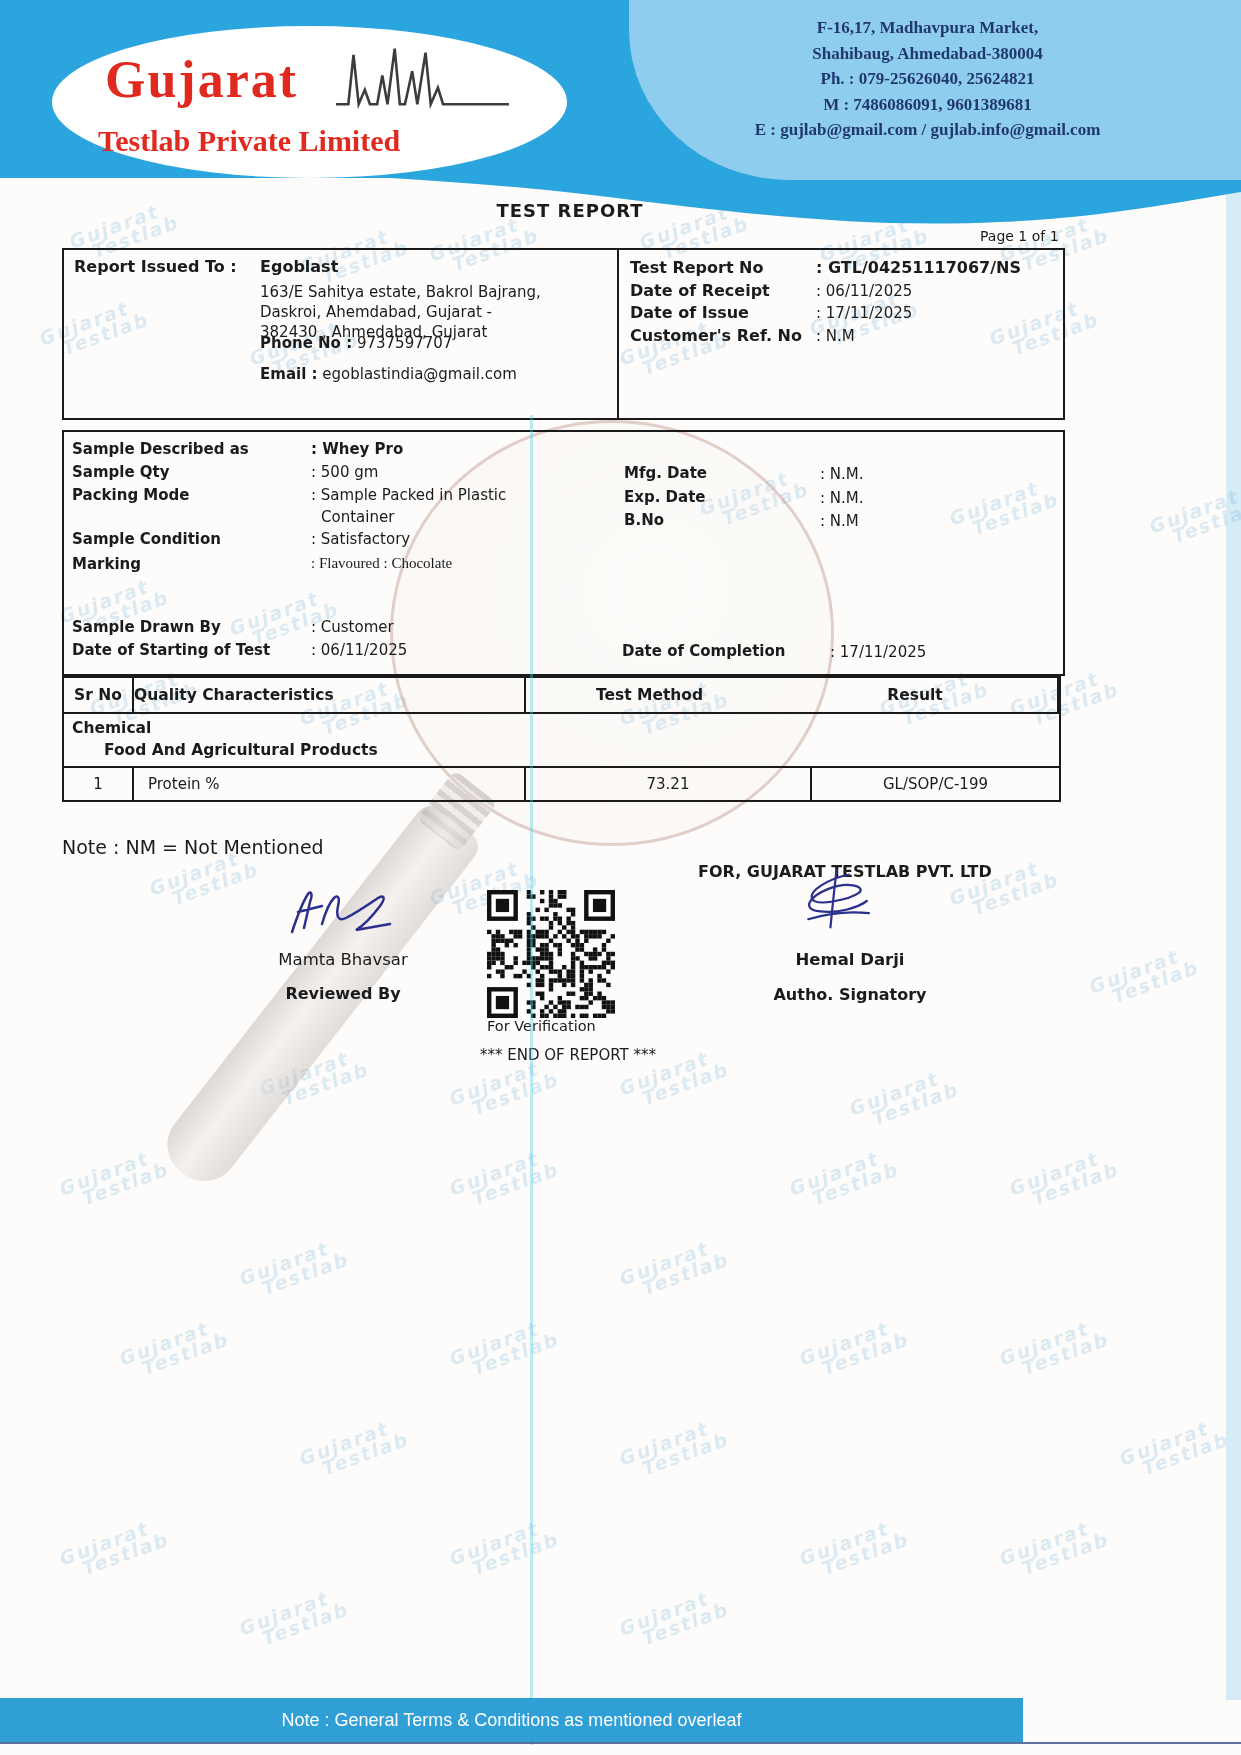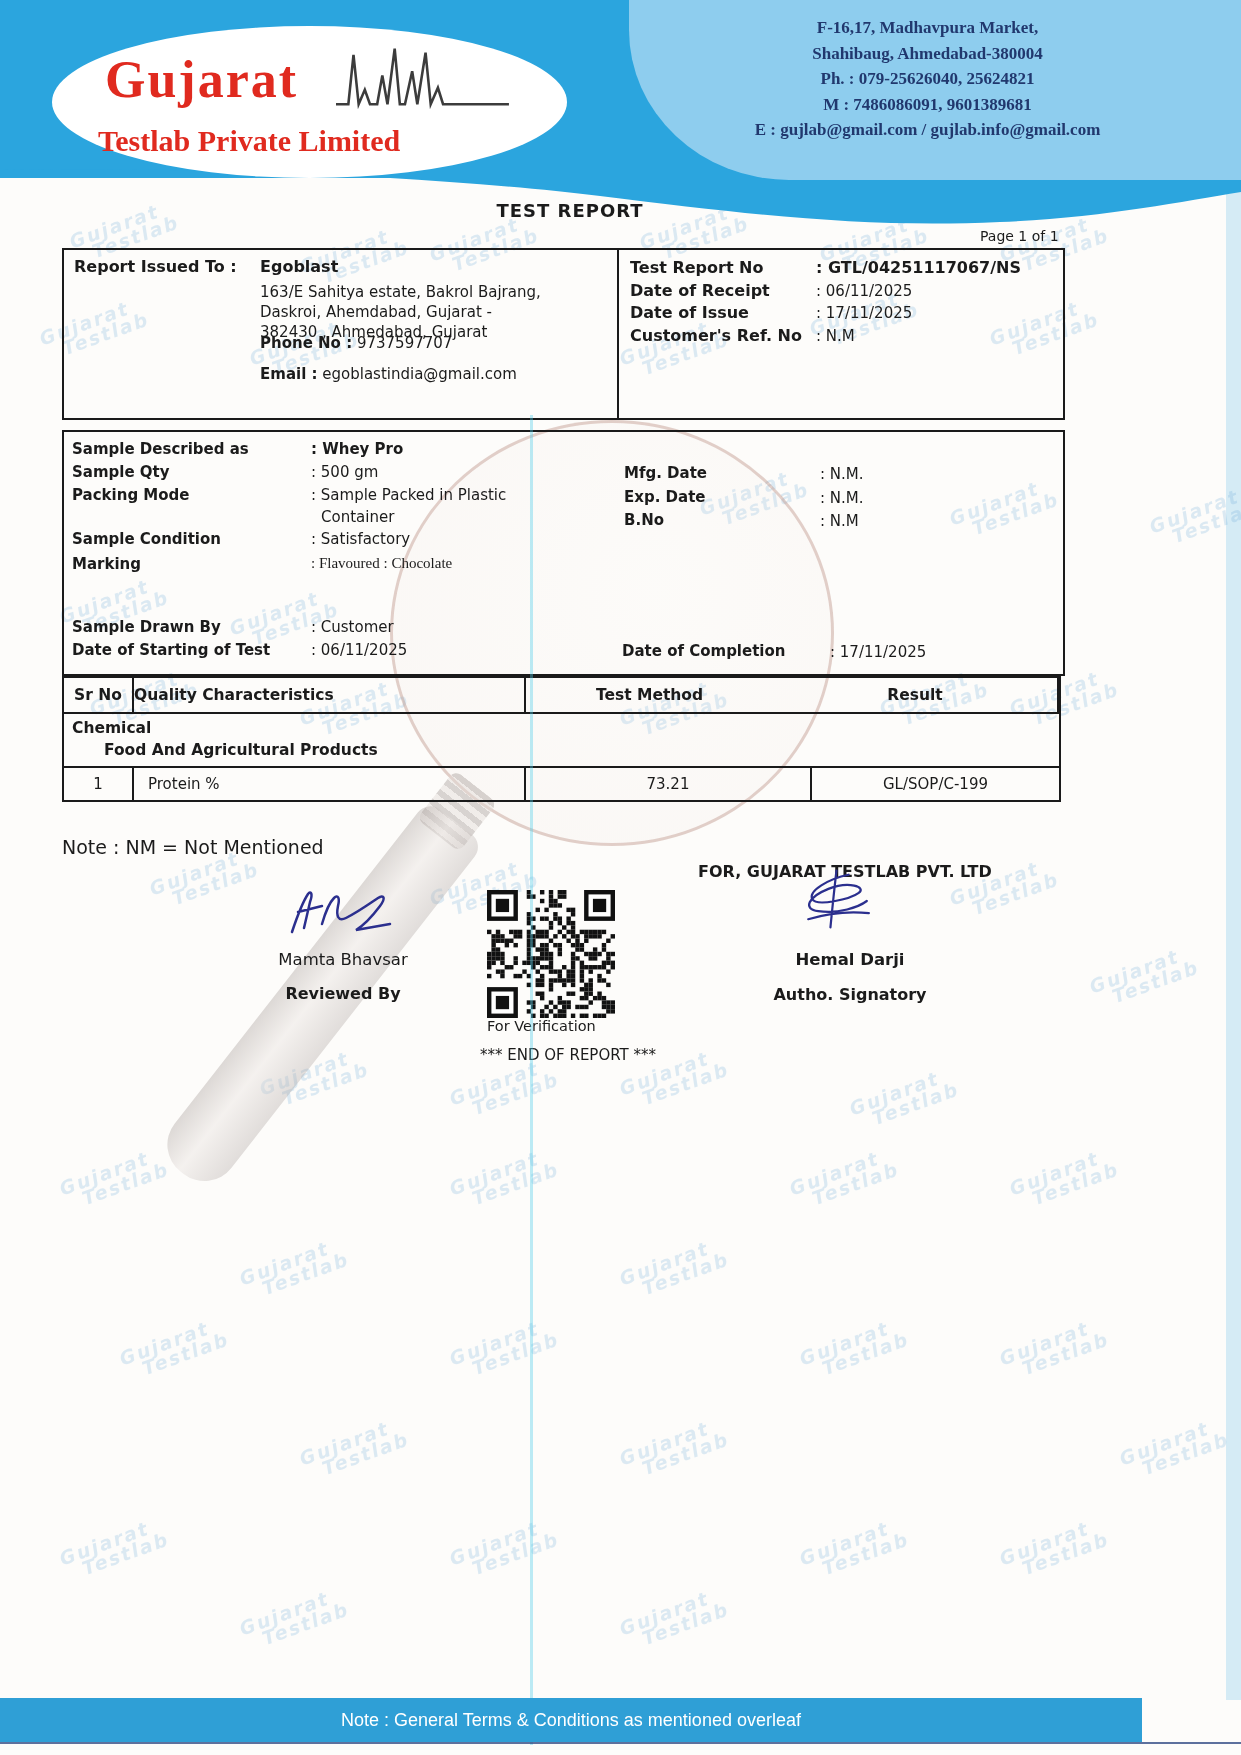--- a/index.html
+++ b/index.html
@@ -79,21 +79,21 @@
   .sig-right{position:absolute;left:788px;top:868px;width:96px;height:64px;z-index:4;}
   .reviewer-name{position:absolute;left:248px;top:950px;width:190px;text-align:center;font-weight:normal;font-size:16.5px;z-index:4;}
   .reviewer-role{position:absolute;left:252px;top:984px;width:182px;text-align:center;font-weight:bold;font-size:16px;z-index:4;}
   .signatory-name{position:absolute;left:765px;top:950px;width:170px;text-align:center;font-weight:bold;font-size:16.5px;z-index:4;}
   .signatory-role{position:absolute;left:752px;top:985px;width:196px;text-align:center;font-weight:bold;font-size:16px;z-index:4;}
   #qr-code{position:absolute;left:487px;top:890px;width:128px;height:128px;z-index:4;}
   .qr-caption{position:absolute;left:487px;top:1018px;font-size:14.5px;z-index:4;}
   .end-line{position:absolute;left:438px;top:1046px;width:260px;text-align:center;font-size:15px;z-index:4;}
 
   
-  .footer-band{position:absolute;left:0;top:1698px;width:1142px;height:44px;background:#2f9fd6;z-index:10;
+  .footer-band{position:absolute;left:0;top:1698px;width:1023px;height:44px;background:#2f9fd6;z-index:10;
       color:#ffffff;font-size:18px;text-align:center;line-height:44px;font-family:"Liberation Sans", sans-serif;}
   .footer-line{position:absolute;left:0;top:1742px;width:1241px;height:2px;background:#27417e;opacity:0.75;z-index:10;}
 </style>
 </head>
 <body>
 
 <div id="page">
 
   <div class="edgestrip"></div>
   <div class="scanline"></div>

